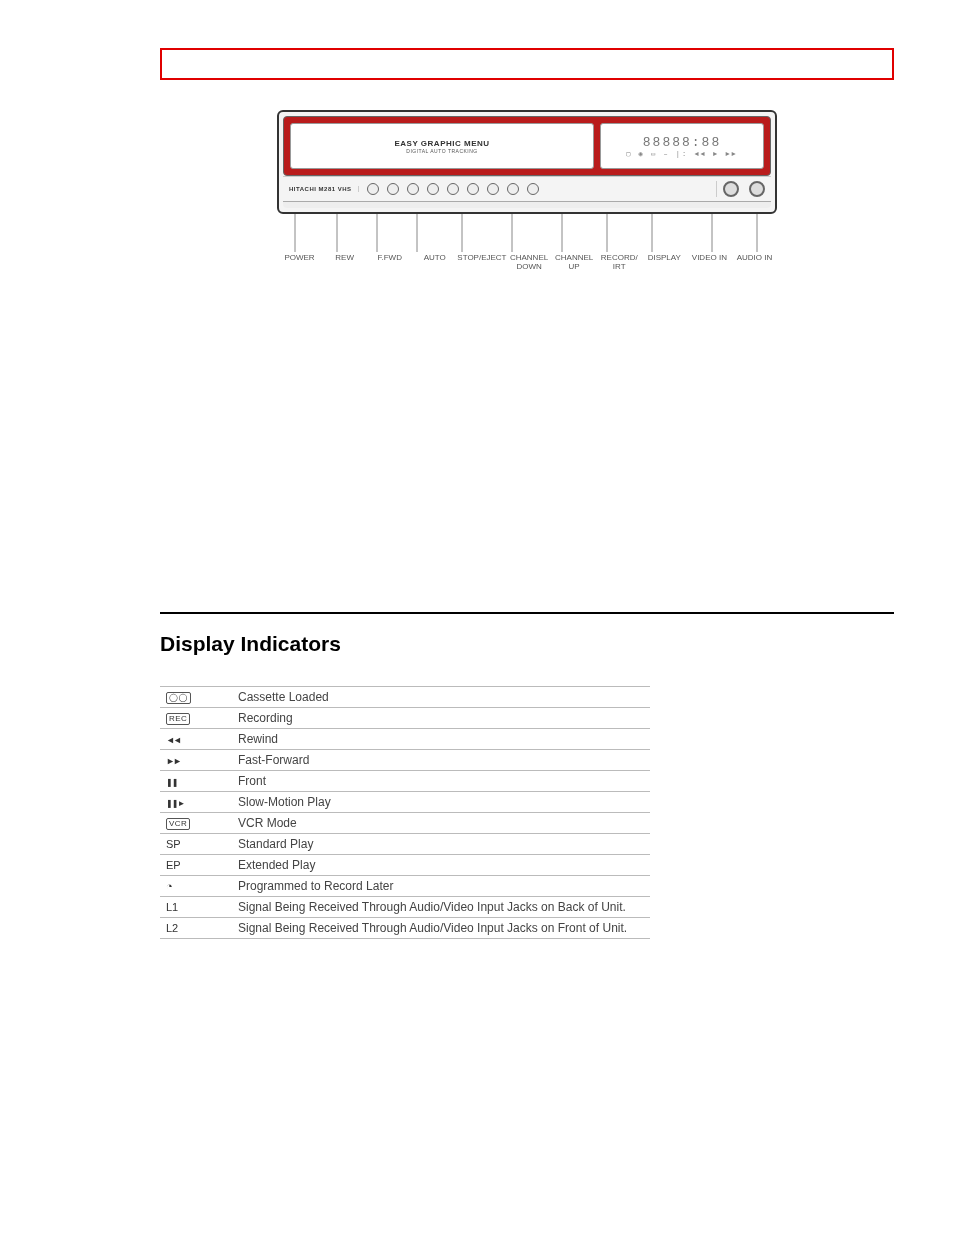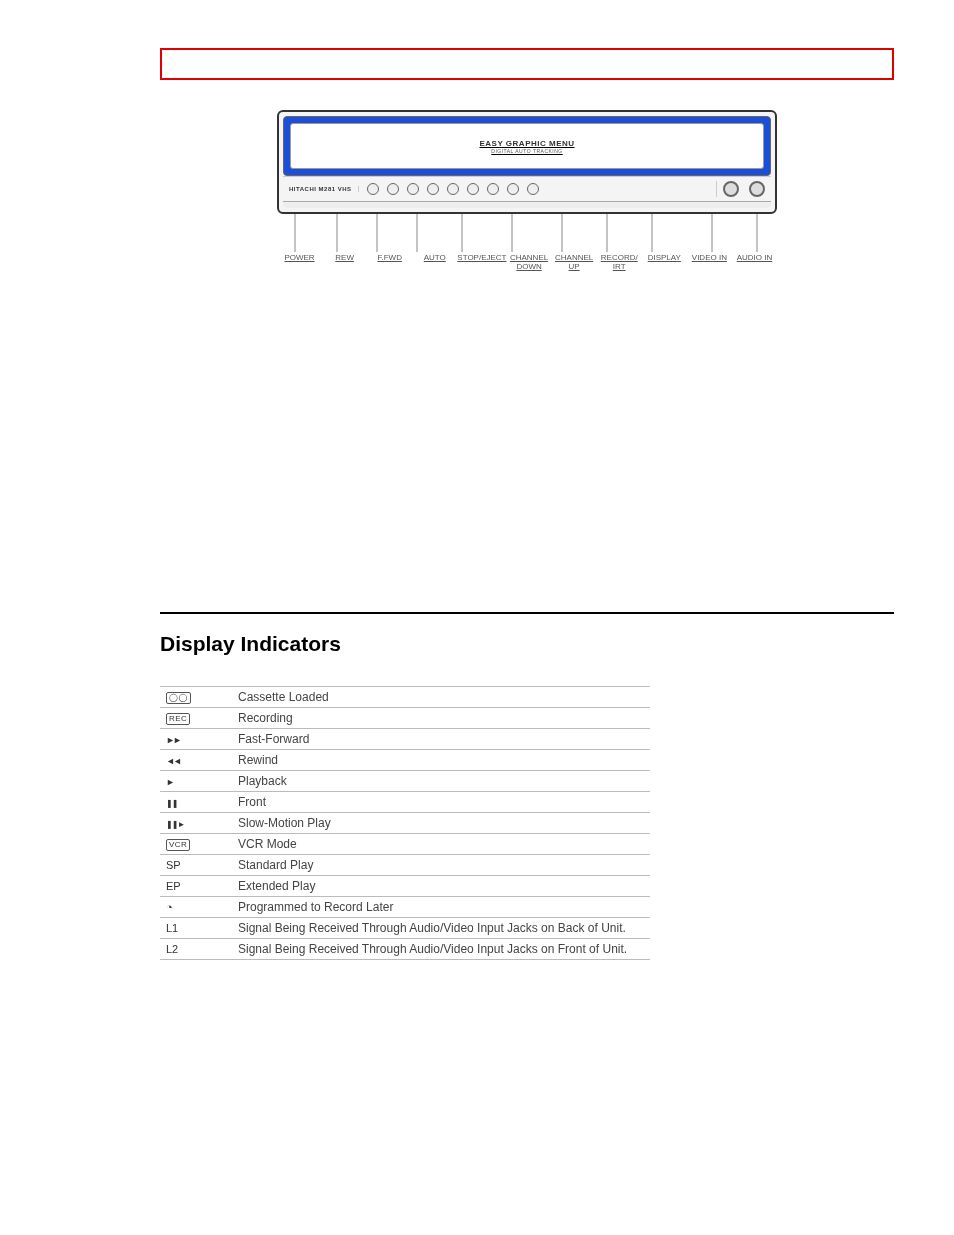--- a/index.html
+++ b/index.html
@@ -31,22 +31,21 @@
     padding: 4px;
     position: relative;
   }
   .vcr-inner {
     display: flex;
     gap: 6px;
     align-items: stretch;
     border: 1px solid #666;
     border-radius: 4px;
     padding: 6px;
-    background: #1d4ed8;
-    text-decoration: underline;
+    background: #b91c1c;
   }
   .slot {
     flex: 1;
     border: 1px solid #999;
     border-radius: 3px;
     padding: 4px 6px;
     display: flex;
     flex-direction: column;
     justify-content: center;
     align-items: center;
@@ -143,21 +142,21 @@
   }
   .leaders svg { width: 100%; height: 100%; }
   .labels {
     display: flex;
     font-size: 8px;
     color: #555;
     justify-content: space-between;
     text-align: center;
     line-height: 1.1;
   }
-  .labels span { flex: 1; text-decoration: underline; }
+  .labels span { flex: 1; }
   
   .sep {
     border-top: 2px solid #000;
     margin-top: 340px;
     margin-bottom: 18px;
   }
   h2.section {
     font-size: 21px;
     font-weight: bold;
     margin: 0 0 30px 0;
@@ -207,20 +206,24 @@
 <div class="page">
 
   <div class="title-bar"></div>
 
   <div class="diagram-wrap">
     <div class="vcr">
       <div class="vcr-inner">
         <div class="slot">
           <div class="menu-title">EASY GRAPHIC MENU</div>
           <div class="menu-sub">DIGITAL AUTO TRACKING</div>
+        </div>
+        <div class="disp">
+          <div class="clock">88888:88</div>
+          <div class="symbols">▢ ◉ ▭ – |: ◄◄ ► ►►</div>
         </div>
       </div>
       <div class="vcr-controls">
         <div class="brand-strip">
           <span>HITACHI M281</span>&nbsp;<span>VHS</span>
         </div>
         <div class="btn-row">
           <div class="btn"></div>
           <div class="btn"></div>
           <div class="btn"></div>
@@ -279,32 +282,28 @@
     <tbody id="indicator-rows">
         <tr>
           <td class="sym"><span class="symbox">◯◯</span></td>
           <td>Cassette Loaded</td>
         </tr>
         <tr>
           <td class="sym"><span class="symbox">REC</span></td>
           <td>Recording</td>
         </tr>
         <tr>
+          <td class="sym"><span class="tri-dbl-l"></span></td>
+          <td>Rewind</td>
+        </tr>
+        <tr>
           <td class="sym"><span class="tri-dbl-r"></span></td>
           <td>Fast-Forward</td>
         </tr>
         <tr>
-          <td class="sym"><span class="tri-dbl-l"></span></td>
-          <td>Rewind</td>
-        </tr>
-        <tr>
-          <td class="sym"><span class="tri-r"></span></td>
-          <td>Playback</td>
-        </tr>
-        <tr>
           <td class="sym"><span class="pause"></span></td>
           <td>Front</td>
         </tr>
         <tr>
           <td class="sym"><span class="slow"></span></td>
           <td>Slow-Motion Play</td>
         </tr>
         <tr>
           <td class="sym"><span class="symbox">VCR</span></td>
           <td>VCR Mode</td>

